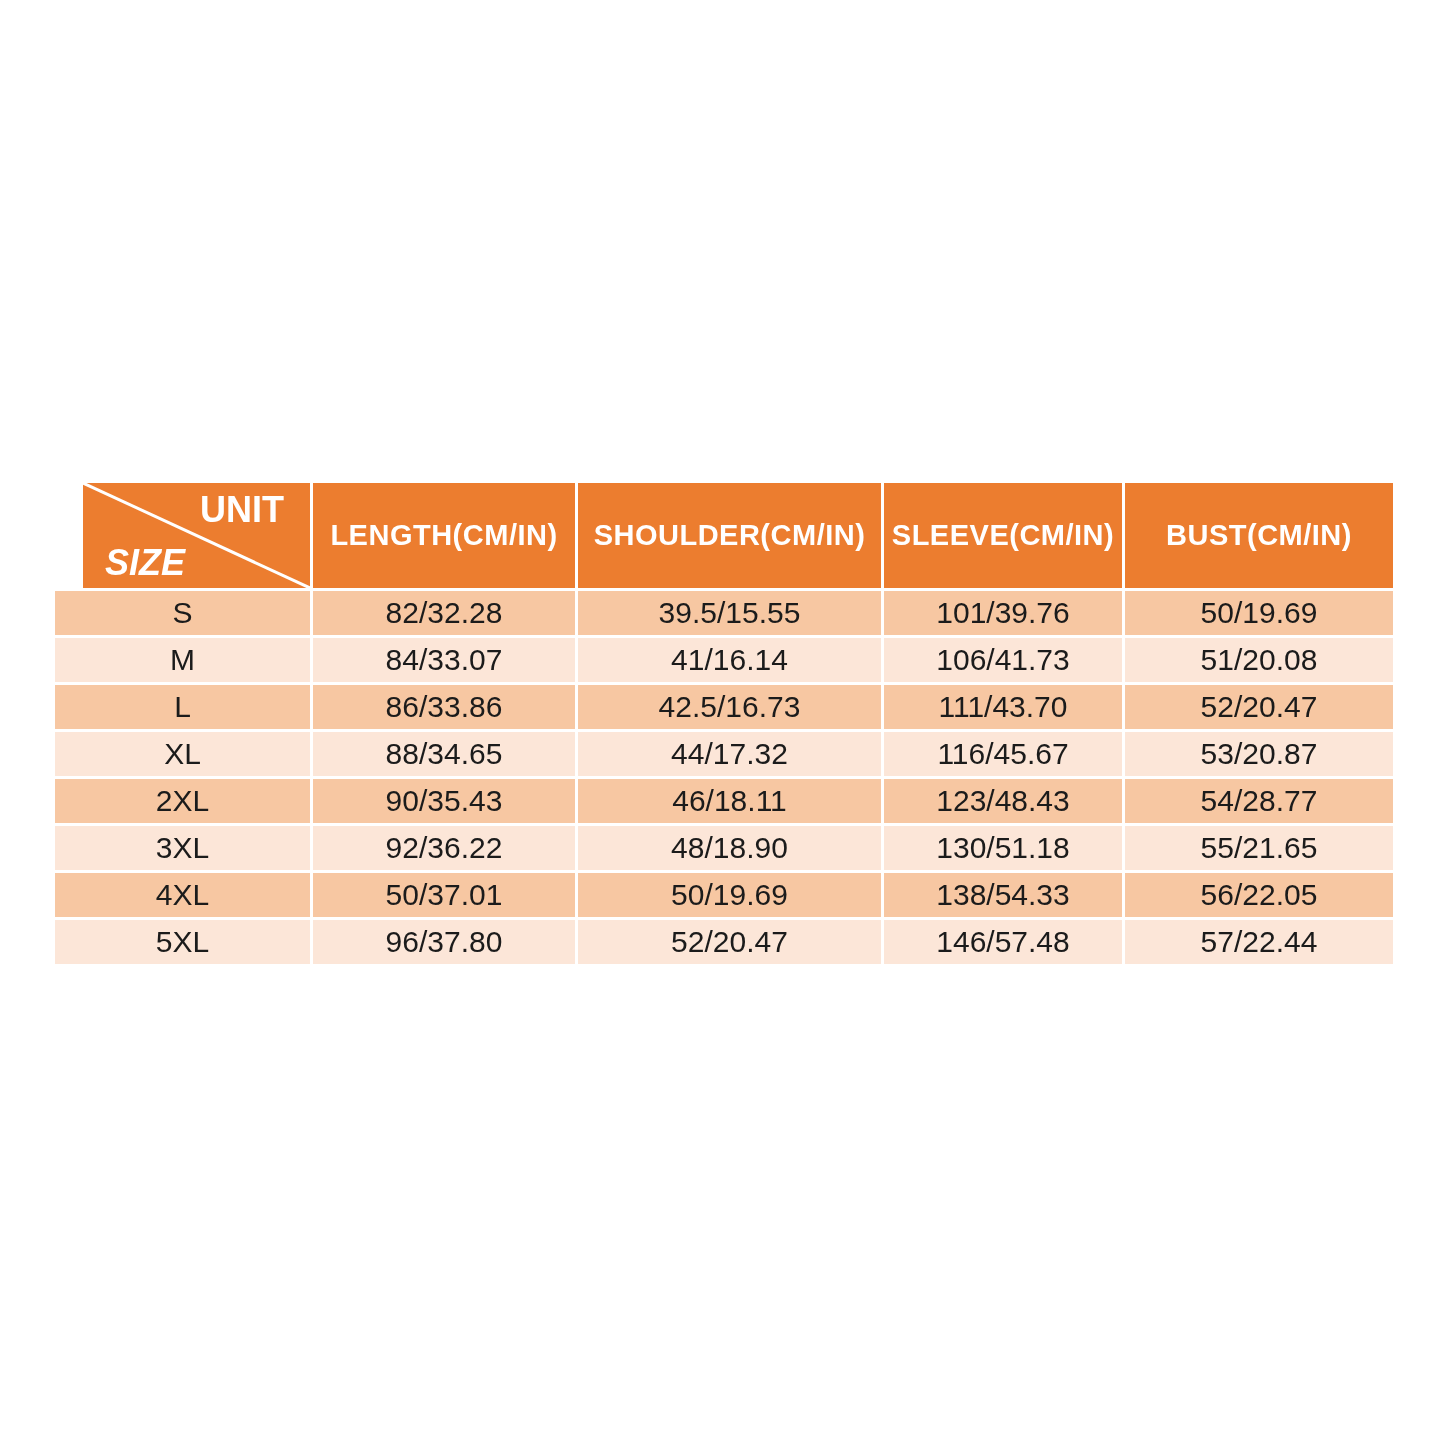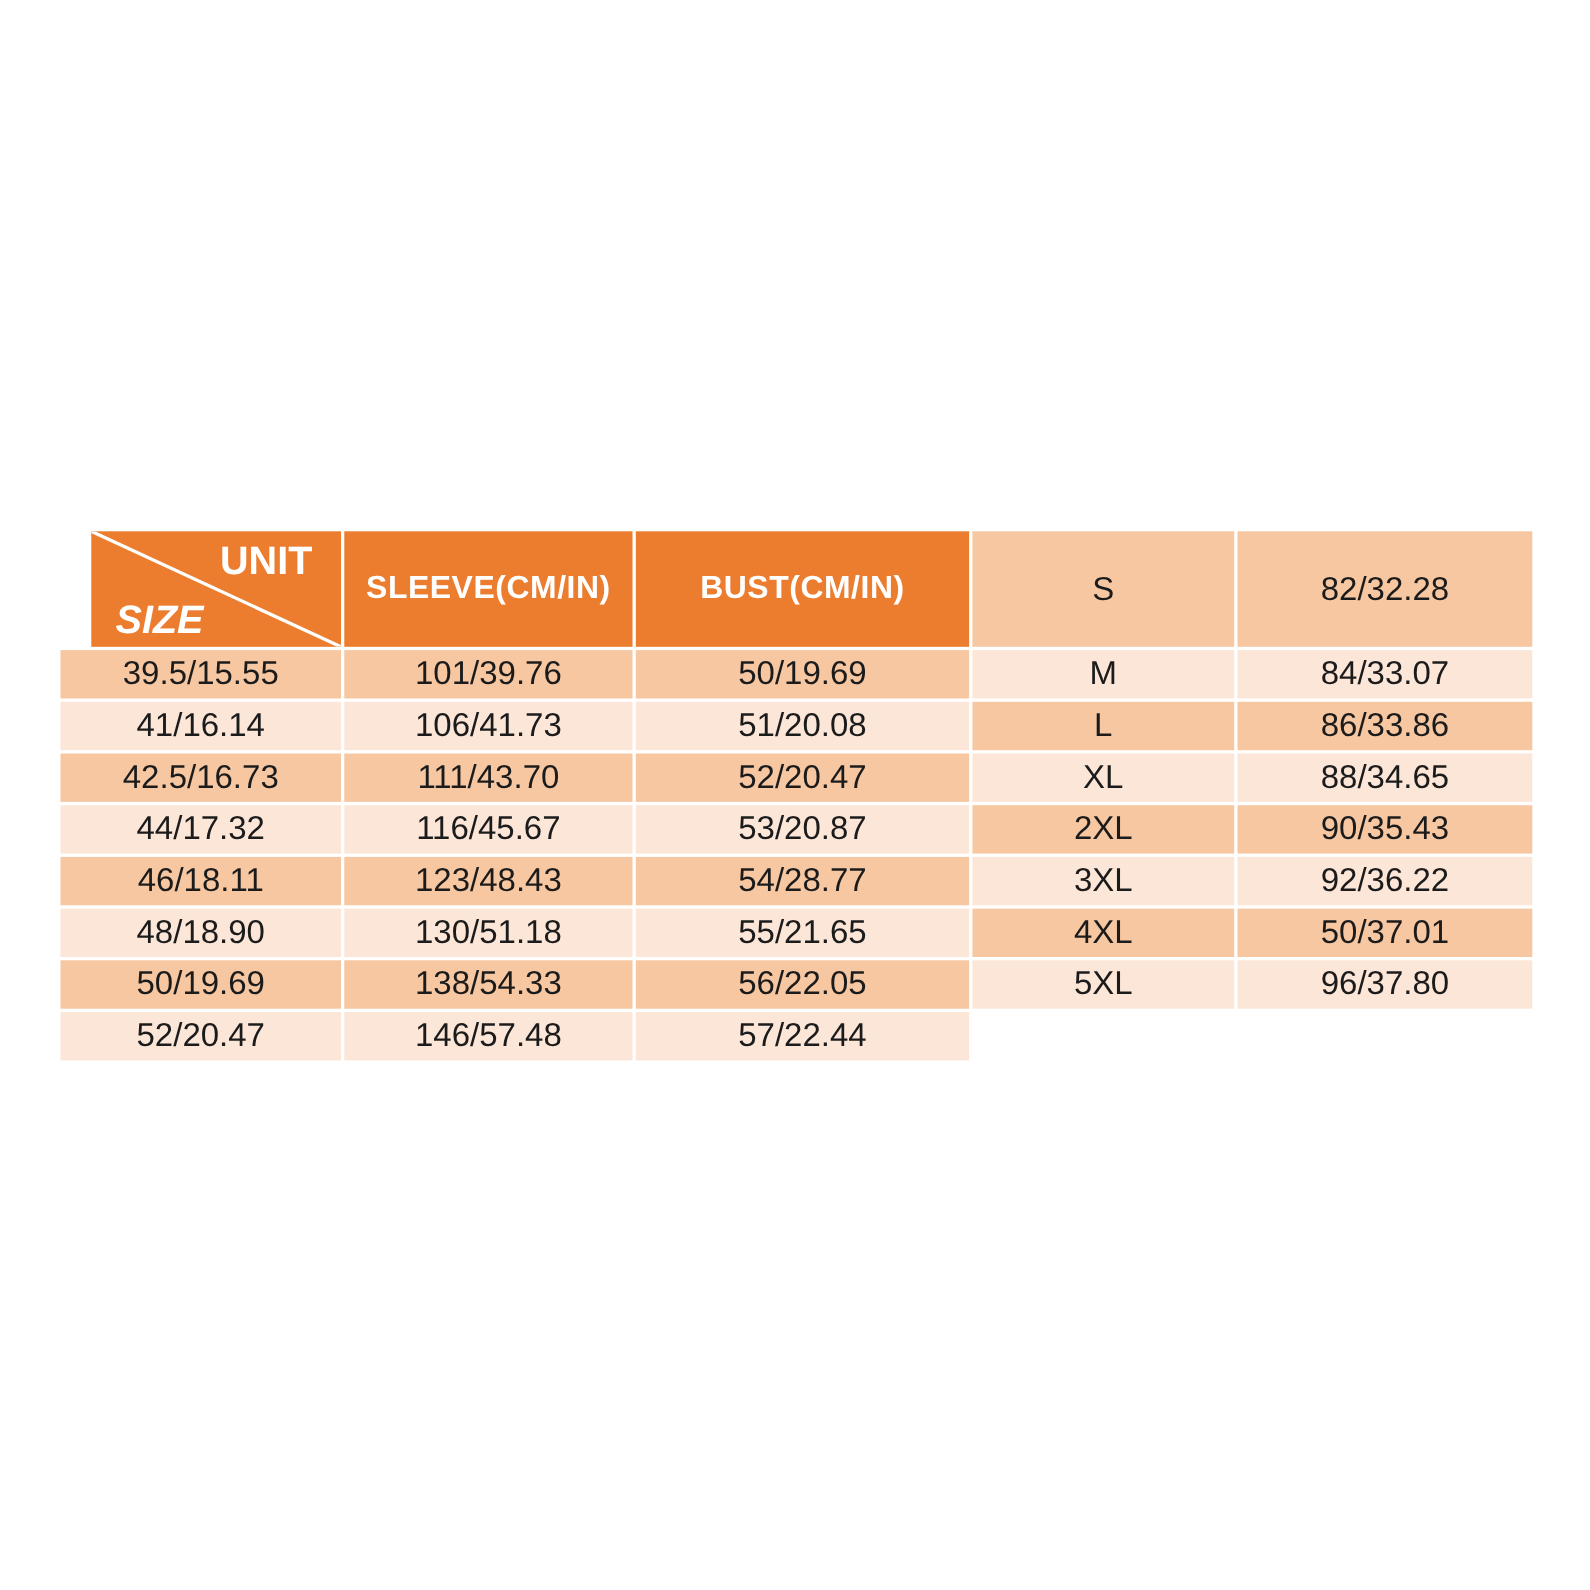--- a/index.html
+++ b/index.html
@@ -80,20 +80,22 @@
 <div class="page">
   <div class="size-table">
 
     <div class="cell corner-cell">
       <svg aria-hidden="true">
         <line x1="0" y1="0" x2="100%" y2="100%" stroke="#ffffff" stroke-width="3"></line>
       </svg>
       <span class="corner-unit">UNIT</span>
       <span class="corner-size">SIZE</span>
     </div>
+    <div class="cell header-cell">LENGTH(CM/IN)</div>
+    <div class="cell header-cell">SHOULDER(CM/IN)</div>
     <div class="cell header-cell">SLEEVE(CM/IN)</div>
     <div class="cell header-cell">BUST(CM/IN)</div>
 
     <div class="row-dark" style="display:contents">
       <div class="cell data-cell">S</div>
       <div class="cell data-cell">82/32.28</div>
       <div class="cell data-cell">39.5/15.55</div>
       <div class="cell data-cell">101/39.76</div>
       <div class="cell data-cell">50/19.69</div>
     </div>

